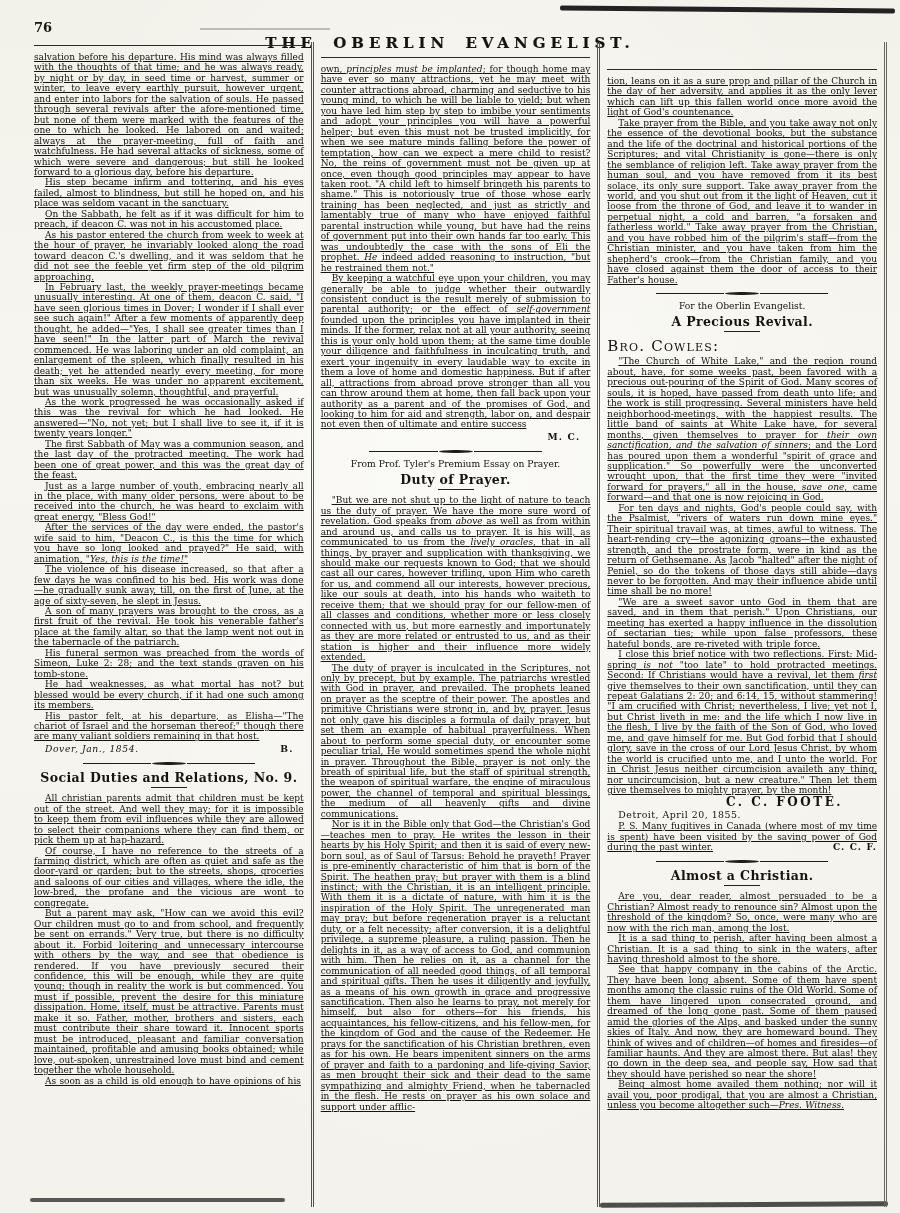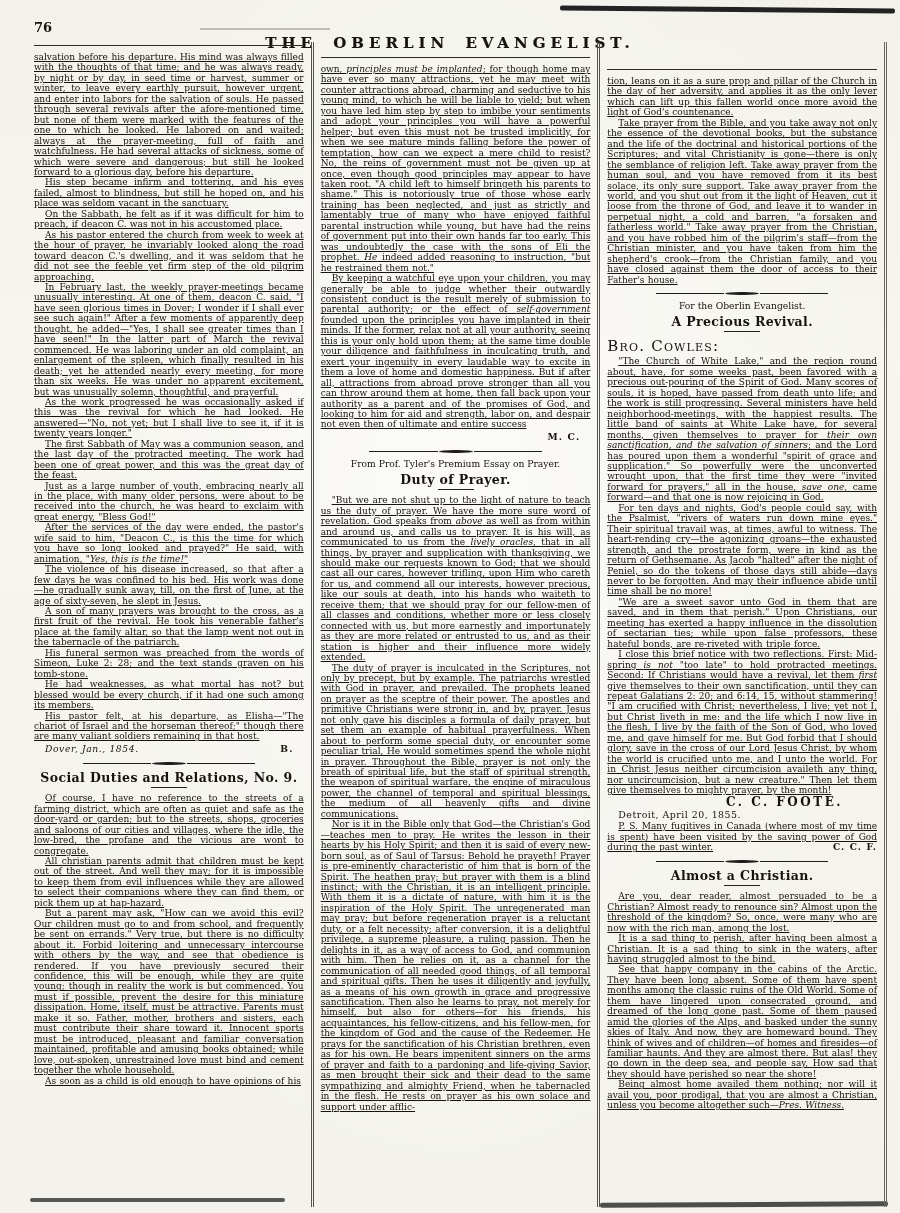--- a/index.html
+++ b/index.html
@@ -86,22 +86,22 @@
           <p class="para">His pastor felt, at his departure, as Elisha—"The chariot of Israel and the horseman thereof;" though there are many valiant soldiers remaining in that host.</p>
           <div class="sigline">
             <span class="sig-left">Dover, Jan., 1854.</span>
             <span class="sig-right">B.</span>
           </div>
           <div class="divider">
             <span class="diamond"></span>
           </div>
           <div class="heading">Social Duties and Relations, No. 9.</div>
           <div class="head-rule"></div>
+          <p class="para">All christian parents admit that children must be kept out of the street. And well they may; for it is impossible to keep them from evil influences while they are allowed to select their companions where they can find them, or pick them up at hap-hazard.</p>
           <p class="para">Of course, I have no reference to the streets of a farming district, which are often as quiet and safe as the door-yard or garden; but to the streets, shops, groceries and saloons of our cities and villages, where the idle, the low-bred, the profane and the vicious are wont to congregate.</p>
-          <p class="para">All christian parents admit that children must be kept out of the street. And well they may; for it is impossible to keep them from evil influences while they are allowed to select their companions where they can find them, or pick them up at hap-hazard.</p>
           <p class="para">But a parent may ask, "How can we avoid this evil? Our children must go to and from school, and frequently be sent on errands." Very true, but there is no difficulty about it. Forbid loitering and unnecessary intercourse with others by the way, and see that obedience is rendered. If you have previously secured their confidence, this will be enough, while they are quite young; though in reality the work is but commenced. You must if possible, prevent the desire for this miniature dissipation. Home, itself, must be attractive. Parents must make it so. Father, mother, brothers and sisters, each must contribute their share toward it. Innocent sports must be introduced, pleasant and familiar conversation maintained, profitable and amusing books obtained; while love, out-spoken, unrestrained love must bind and cement together the whole household.</p>
           <p class="para">As soon as a child is old enough to have opinions of his</p>
         </div>
     </div>
     <div class="vrule"></div>
     <div class="col" id="colwrap-2">
       <div class="top-rule"></div>
       <div class="col-content">
           <p class="para cont">own, <i>principles must be implanted</i>; for though home may have ever so many attractions, yet he may meet with counter attractions abroad, charming and seductive to his young mind, to which he will be liable to yield; but when you have led him step by step to imbibe your sentiments and adopt your principles you will have a powerful helper; but even this must not be trusted implicitly, for when we see mature minds falling before the power of temptation, how can we expect a mere child to resist? No, the reins of government must not be given up at once, even though good principles may appear to have taken root. "A child left to himself bringeth his parents to shame." This is notoriously true of those whose early training has been neglected, and just as strictly and lamentably true of many who have enjoyed faithful parental instruction while young, but have had the reins of government put into their own hands far too early. This was undoubtedly the case with the sons of Eli the prophet. <i>He</i> indeed added reasoning to instruction, "but he restrained them not."</p>
           <p class="para">By keeping a watchful eye upon your children, you may generally be able to judge whether their outwardly consistent conduct is the result merely of submission to parental authority; or the effect of <i>self-government</i> founded upon the principles you have implanted in their minds. If the former, relax not at all your authority, seeing this is your only hold upon them; at the same time double your diligence and faithfulness in inculcating truth, and exert your ingenuity in every laudable way to excite in them a love of home and domestic happiness. But if after all, attractions from abroad prove stronger than all you can throw around them at home, then fall back upon your authority as a parent and of the promises of God, and looking to him for aid and strength, labor on, and despair not even then of ultimate and entire success</p>
@@ -142,20 +142,20 @@
             <span class="sig-right">C. C. FOOTE.</span>
           </div>
           <div class="dateline">Detroit, April 20, 1855.</div>
           <p class="para">P. S. Many fugitives in Canada (where most of my time is spent) have been visited by the saving power of God during the past winter.<span class="tail">C. C. F.</span></p>
           <div class="divider">
             <span class="diamond"></span>
           </div>
           <div class="heading">Almost a Christian.</div>
           <div class="head-rule"></div>
           <p class="para">Are you, dear reader, almost persuaded to be a Christian? Almost ready to renounce sin? Almost upon the threshold of the kingdom? So, once, were many who are now with the rich man, among the lost.</p>
-          <p class="para">It is a sad thing to perish, after having been almost a Christian. It is a sad thing to sink in the waters, after having struggled almost to the bind.</p>
+          <p class="para">It is a sad thing to perish, after having been almost a Christian. It is a sad thing to sink in the waters, after having threshold almost to the shore.</p>
           <p class="para">See that happy company in the cabins of the Arctic. They have been long absent. Some of them have spent months among the classic ruins of the Old World. Some of them have lingered upon consecrated ground, and dreamed of the long gone past. Some of them paused amid the glories of the Alps, and basked under the sunny skies of Italy. And now, they are homeward bound. They think of wives and of children—of homes and firesides—of familiar haunts. And they are almost there. But alas! they go down in the deep sea, and people say, How sad that they should have perished so near the shore!</p>
           <p class="para">Being almost home availed them nothing; nor will it avail you, poor prodigal, that you are almost a Christian, unless you become altogether such—<i>Pres. Witness.</i></p>
         </div>
     </div>
     <div class="vrule edge"></div>
   </div>
 </div>
 
 </body></html>

